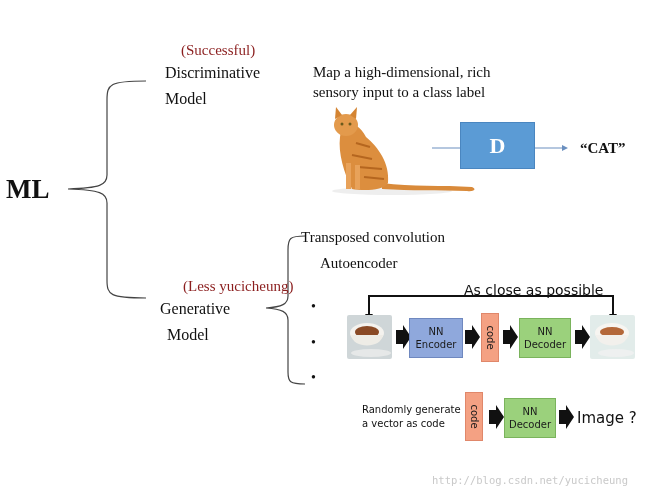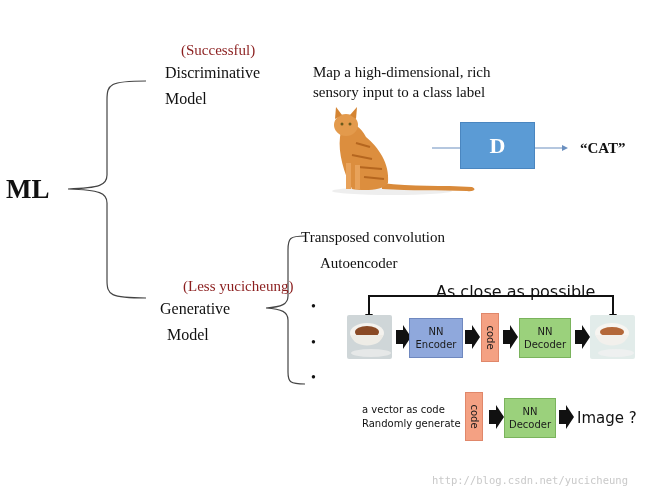--- a/index.html
+++ b/index.html
@@ -83,21 +83,21 @@
 <div class="abs med red serif" style="left:167px; top:276px;">(Less yucicheung)</div>
 <div class="abs big serif" style="left:160px; top:296px;">Generative</div>
 <div class="abs big serif" style="left:167px; top:322px;">Model</div>
 
 <div class="abs med serif" style="left:301px; top:227px;">Transposed convolution</div>
 <div class="abs med serif" style="left:314px; top:253px;margin-left:6px;">Autoencoder</div>
 <div class="abs serif" style="left:311px; top:299px; font-size:14px;">•</div>
 <div class="abs serif" style="left:311px; top:335px; font-size:14px;">•</div>
 <div class="abs serif" style="left:311px; top:370px; font-size:14px;">•</div>
 
-<div class="abs sans" style="left:436px; top:282px; font-size:16px;">As close as possible</div>
+<div class="abs sans" style="left:464px; top:282px; font-size:14px;">As close as possible</div>
 
 <div class="abs cup" style="left:347px; top:315px; width:45px; height:44px;">
   <svg width="45" height="44" viewBox="0 0 45 44">
     <rect width="45" height="44" fill="#cfd6d8"></rect>
     <ellipse cx="20" cy="18" rx="17" ry="10" fill="#f4f2ee"></ellipse>
     <ellipse cx="20" cy="17" rx="12" ry="6" fill="#8a4a26"></ellipse>
     <path d="M4,20 C6,34 34,34 36,20 Z" fill="#eeece6"></path>
     <ellipse cx="24" cy="38" rx="20" ry="4" fill="#e6e8e8"></ellipse>
   </svg>
 </div>
@@ -124,22 +124,22 @@
   <svg width="45" height="44" viewBox="0 0 45 44">
     <rect width="45" height="44" fill="#e2ecea"></rect>
     <ellipse cx="22" cy="18" rx="17" ry="10" fill="#f7f5f1"></ellipse>
     <ellipse cx="22" cy="17" rx="12" ry="5" fill="#b4683a"></ellipse>
     <path d="M6,20 C8,34 36,34 38,20 Z" fill="#f2f0ec"></path>
     <ellipse cx="26" cy="38" rx="18" ry="4" fill="#eef0f0"></ellipse>
   </svg>
 </div>
 
 <div class="abs sans" style="left:362px; top:403px; font-size:10px; line-height:14px;">
+  <div>Randomly generate</div>
   <div>a vector as code</div>
-  <div>Randomly generate</div>
 </div>
 
 <div class="abs code sans" style="left:465px; top:392px; width:16px; height:47px;">
   <span>code</span>
 </div>
 
 <div class="abs dec sans" style="left:504px; top:398px; width:50px; height:38px;">
   <div>
     <div>NN</div>
     <div>Decoder</div>

